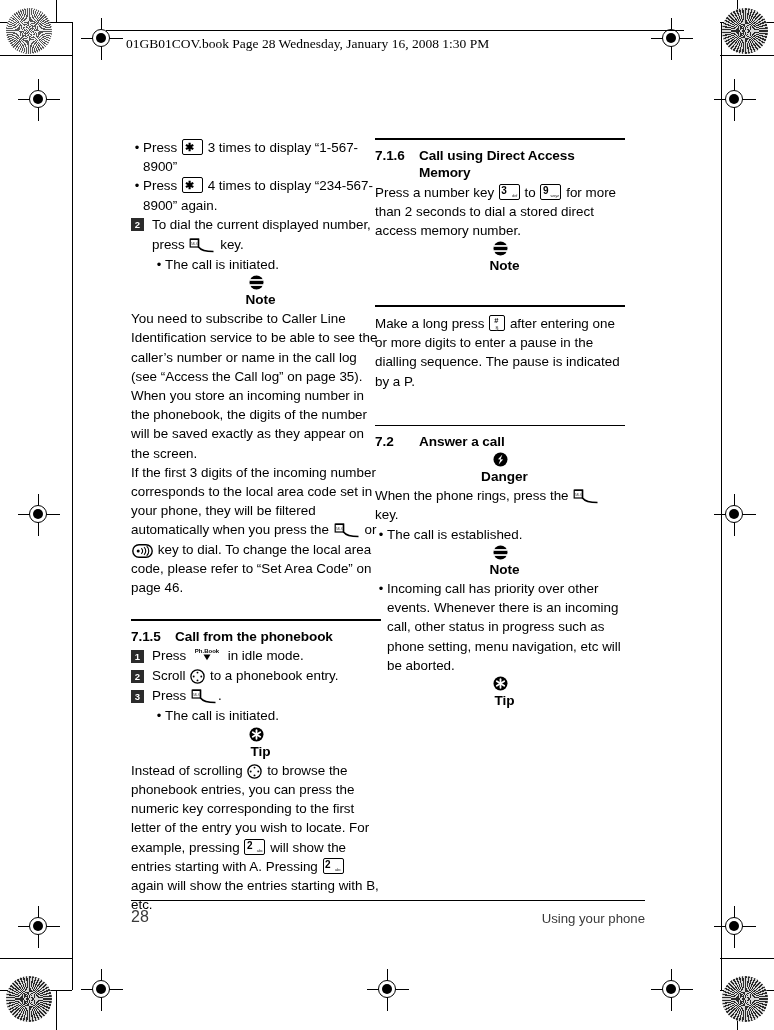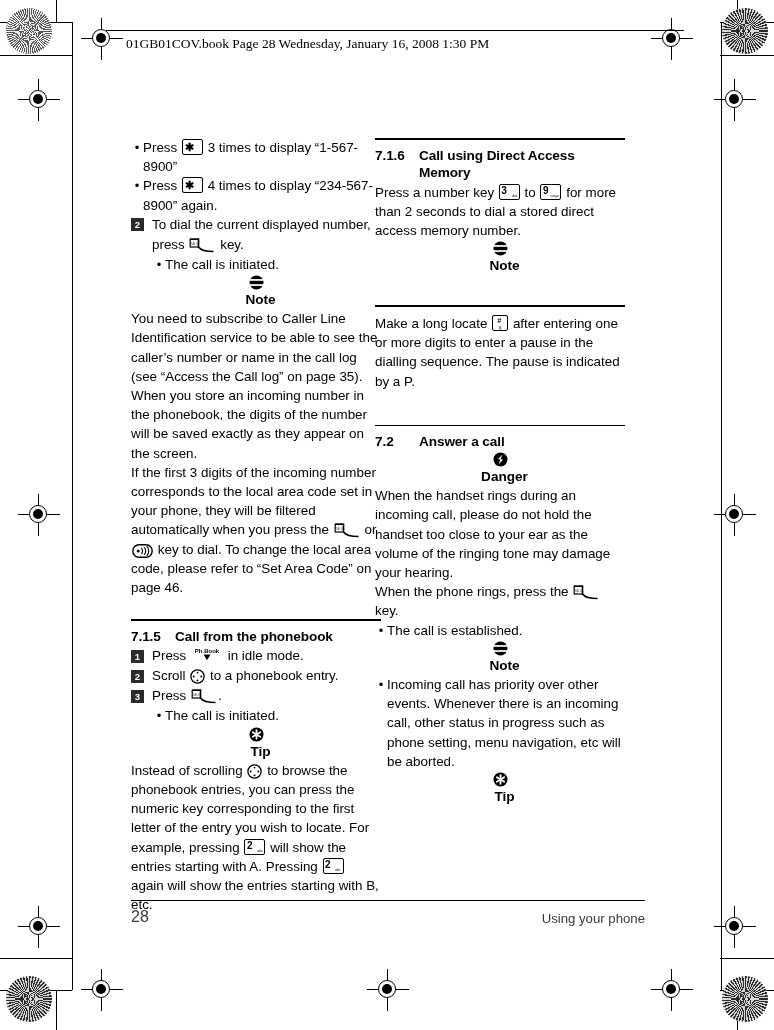--- a/index.html
+++ b/index.html
@@ -380,21 +380,21 @@
       </svg>
     </span>
     <span class="lbl">Note</span>
   </div>
 
   <div style="height:30px;"></div>
   <div class="rule"></div>
 
 
   <p>
-    <span>Make a long locate</span>
+    <span>Make a long press</span>
     <span class="key hash">
       <span class="kmain">#</span>
       <span class="ksub">§</span>
     </span>
     <span>after entering one or more digits to enter a pause in the dialling sequence. The pause is indicated by a P.</span>
   </p>
 
   <div style="height:34px;"></div>
   <div class="rule"></div>
 
@@ -404,21 +404,20 @@
 
   <div class="callout">
     <span class="cico">
       <svg viewBox="0 0 15 15" width="15" height="15" aria-hidden="true">
         <circle cx="7.5" cy="7.5" r="7" fill="#000"></circle>
         <path d="M9.4 2.6 L5.0 7.3 L7.4 7.6 L5.6 12.4 L10.1 7.6 L7.6 7.3 Z" fill="#fff"></path>
       </svg>
     </span>
     <span class="lbl">Danger</span>
   </div>
-  <p>When the handset rings during an incoming call, please do not hold the handset too close to your ear as the volume of the ringing tone may damage your hearing.</p>
 
   <p>
     <span>When the phone rings, press the</span>
     <span class="talk">
       <svg viewBox="0 0 26 15" width="26" height="15" aria-hidden="true">
         <path d="M1.2 1.2 H9.5 V9 C12 12.5 17 13.6 24.5 13.6" fill="none" stroke="#000" stroke-width="1.5"></path>
         <rect x="1.2" y="1.2" width="8.3" height="7.8" fill="none" stroke="#000" stroke-width="1.2"></rect>
         <text x="5.3" y="7.4" font-size="3.1" text-anchor="middle" fill="#555" font-family="Liberation Sans, sans-serif">TALK</text>
       </svg>
     </span>

